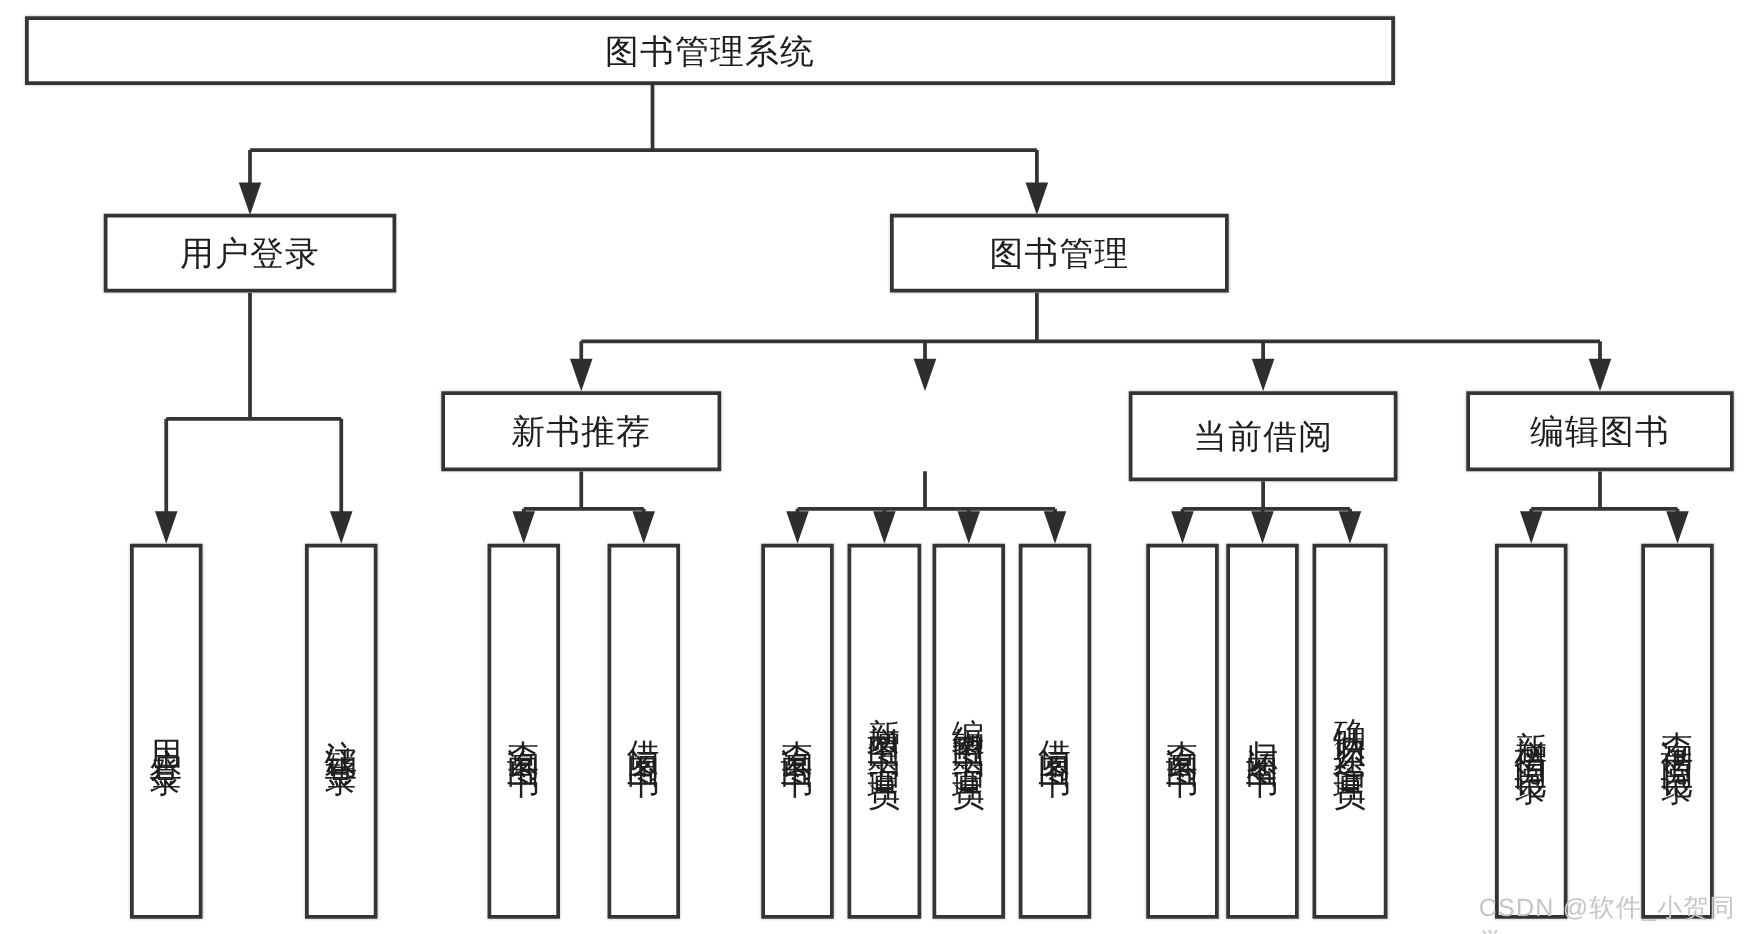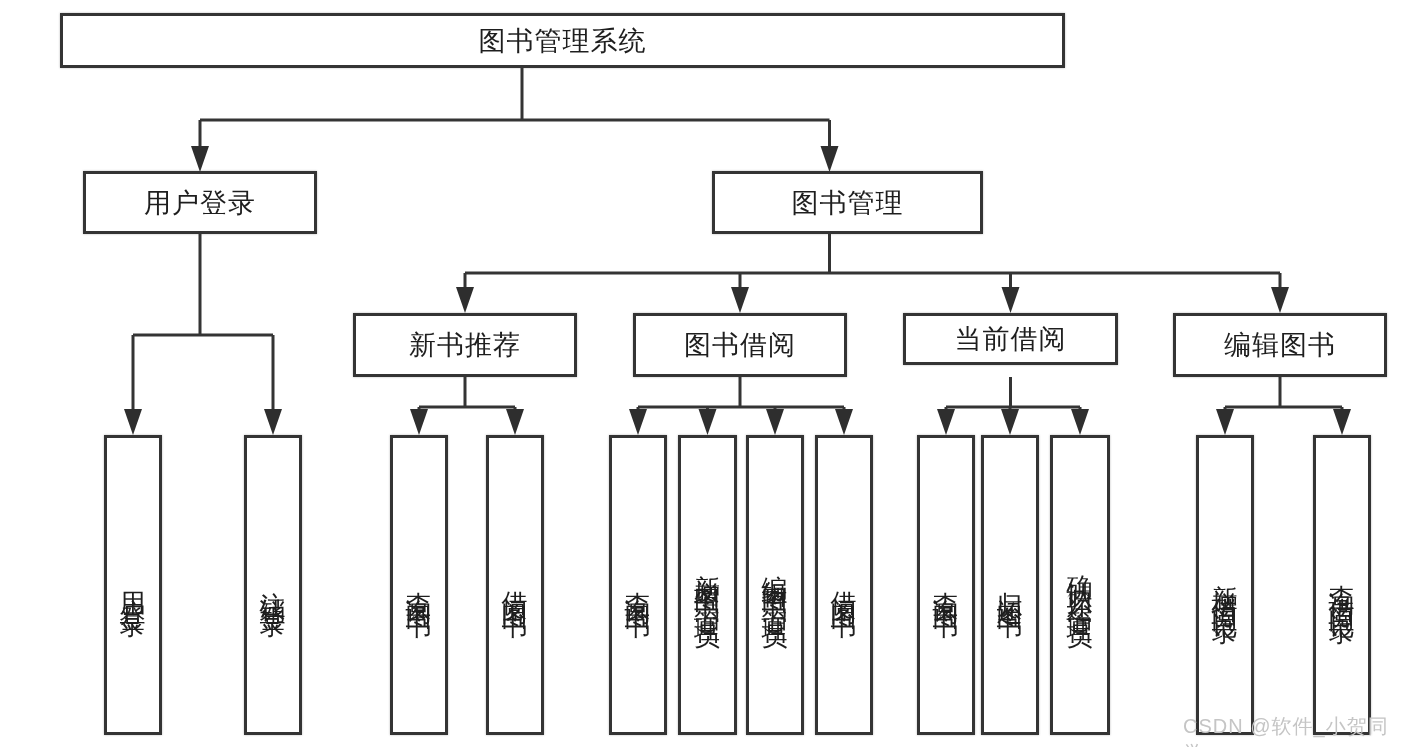--- a/index.html
+++ b/index.html
@@ -86,28 +86,27 @@
     <polygon class="ahead" points="698.5,409 716.5,409 707.5,435"></polygon>
     <polygon class="ahead" points="766,409 784,409 775,435"></polygon>
     <polygon class="ahead" points="835,409 853,409 844,435"></polygon>
     <polygon class="ahead" points="937,409 955,409 946,435"></polygon>
     <polygon class="ahead" points="1001,409 1019,409 1010,435"></polygon>
     <polygon class="ahead" points="1071,409 1089,409 1080,435"></polygon>
     <polygon class="ahead" points="1216,409 1234,409 1225,435"></polygon>
     <polygon class="ahead" points="1333,409 1351,409 1342,435"></polygon>
   </svg>
 
-  <div class="node" style="left:20px; top:13px; width:1005px; height:55px;margin-left:40px;">图书管理系统</div>
+  <div class="node" style="left:20px; top:13px; width:1096px; height:55px;">图书管理系统</div>
 
   <div class="node" style="left:83px; top:171px; width:234px; height:63px;">用户登录</div>
   <div class="node" style="left:712px; top:171px; width:271px; height:63px;">图书管理</div>
 
   <div class="node" style="left:353px; top:313px; width:224px; height:64px;">新书推荐</div>
-  <div class="node" style="left:633px; top:313px; width:214px; height:64px;">图书借阅</div>
-  <div class="node" style="left:903px; top:313px; width:215px; height:52px;">当前借阅</div>
+  <div class="node" style="left:903px; top:313px; width:215px; height:72px;">当前借阅</div>
   <div class="node" style="left:1173px; top:313px; width:214px; height:64px;">编辑图书</div>
 
   <div class="node vnode" style="left:104px; top:435px; width:58px; height:300px;">用户登录</div>
   <div class="node vnode" style="left:244px; top:435px; width:58px; height:300px;">注销登录</div>
 
   <div class="node vnode" style="left:390px; top:435px; width:58px; height:300px;">查询图书</div>
   <div class="node vnode" style="left:486px; top:435px; width:58px; height:300px;">借阅图书</div>
 
   <div class="node vnode" style="left:609px; top:435px; width:58px; height:300px;">查询图书</div>
   <div class="node vnode" style="left:678px; top:435px; width:59px; height:300px;">新增图书（管理员）</div>

